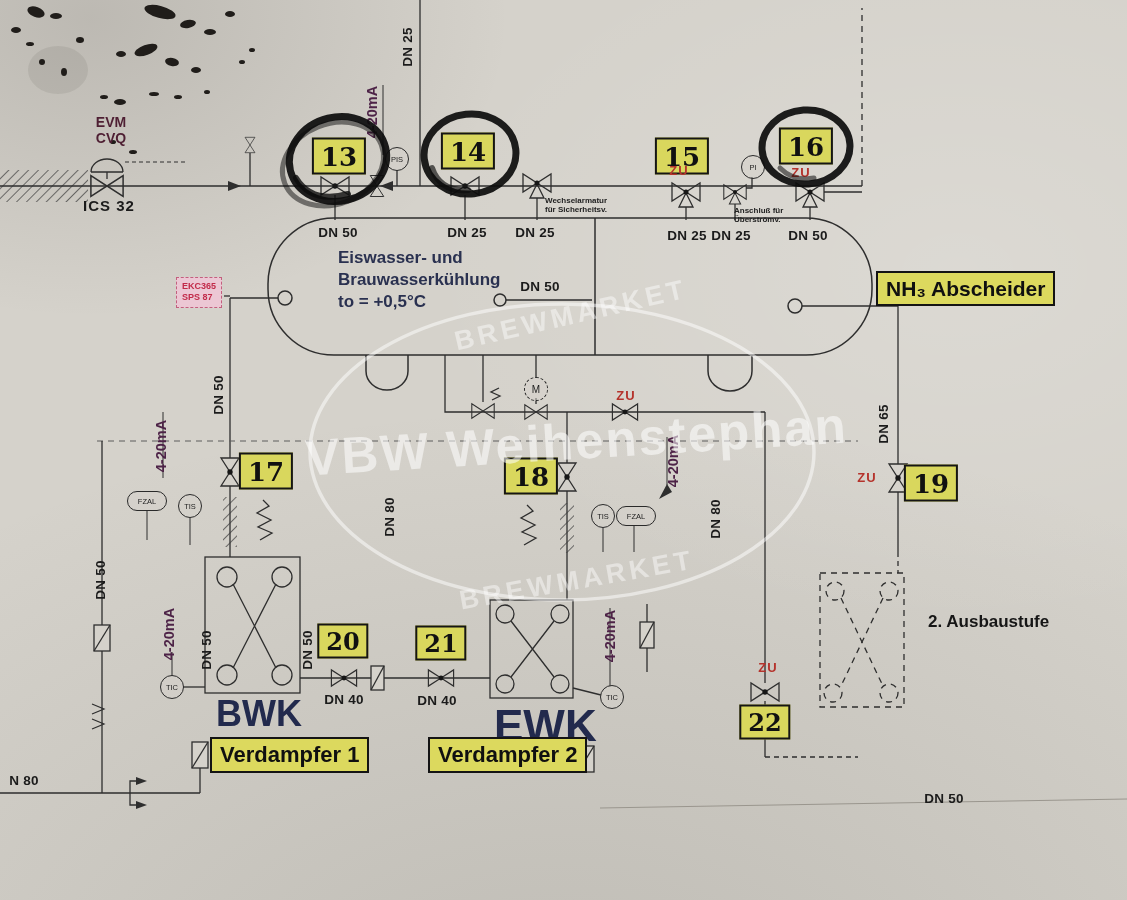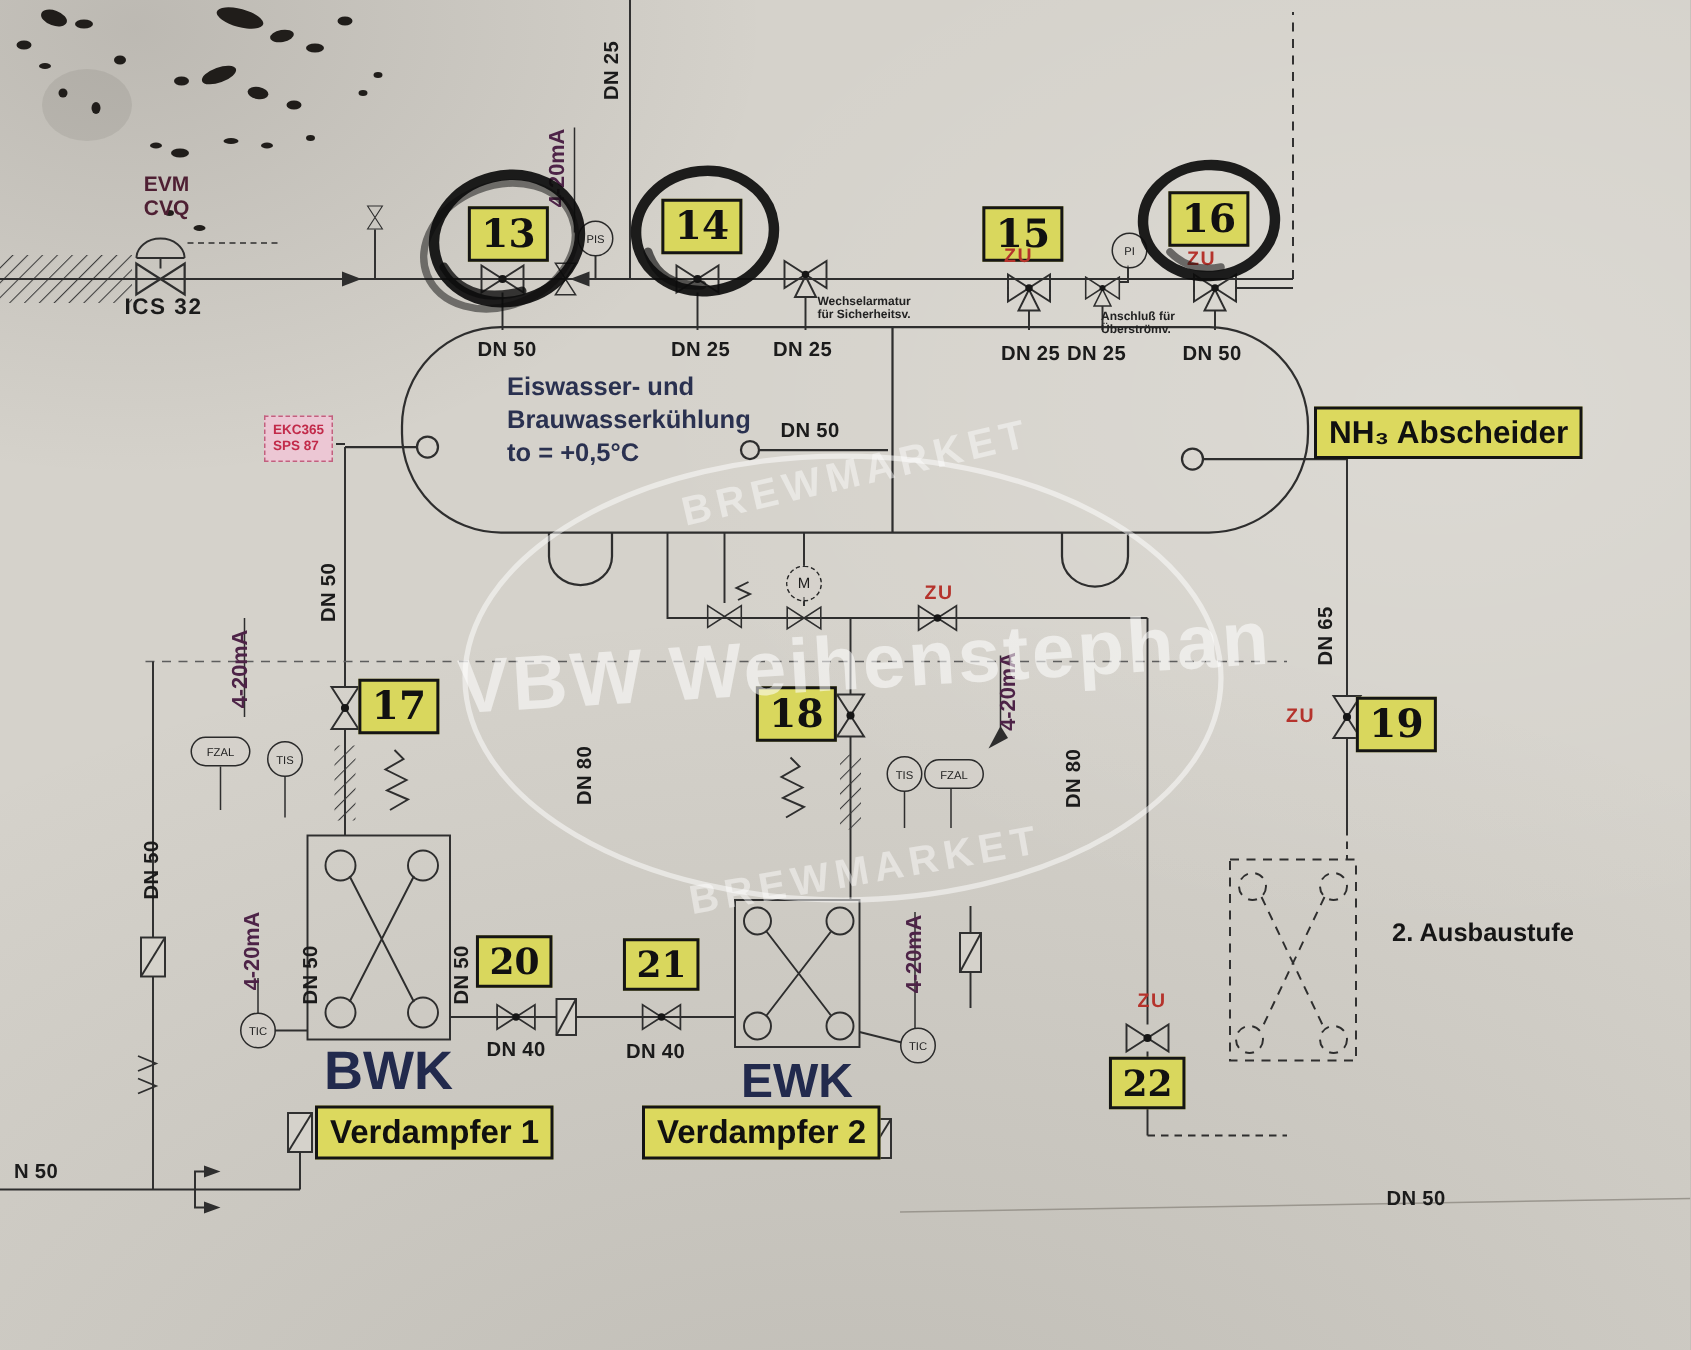--- a/index.html
+++ b/index.html
@@ -304,36 +304,36 @@
 
   <div class="lbl dn vert" style="left:101px;top:580px">DN 50</div>
   <div class="lbl sig vert" style="left:169px;top:634px">4-20mA</div>
   <div class="lbl dn vert" style="left:207px;top:650px">DN 50</div>
   <div class="lbl dn vert" style="left:308px;top:650px">DN 50</div>
   <div class="inst" style="left:172px;top:687px">TIC</div>
   <div class="inst" style="left:612px;top:697px">TIC</div>
   <div class="lbl sig vert" style="left:610px;top:636px">4-20mA</div>
 
   <div class="big-hx" style="left:216px;top:696px;font-size:36px">BWK</div>
-  <div class="big-hx" style="left:494px;top:704px;font-size:32px">EWK</div>
+  <div class="big-hx" style="left:494px;top:704px;font-size:44px">EWK</div>
 
   <div class="tag" style="left:343px;top:641px;font-size:24px">20</div>
   <div class="lbl dn" style="left:344px;top:700px">DN 40</div>
   <div class="tag" style="left:441px;top:643px;font-size:24px">21</div>
   <div class="lbl dn" style="left:437px;top:701px">DN 40</div>
 
   <div class="ylabel" style="left:210px;top:737px;font-size:22px">Verdampfer 1</div>
   <div class="ylabel" style="left:428px;top:737px;font-size:22px">Verdampfer 2</div>
 
   <div class="lbl zu" style="left:768px;top:667px">ZU</div>
   <div class="tag" style="left:765px;top:722px;font-size:24px">22</div>
   <div class="note" style="left:928px;top:612px">2. Ausbaustufe</div>
 
   <div class="lbl dn" style="left:944px;top:799px">DN 50</div>
-  <div class="lbl dn" style="left:24px;top:781px">N 50</div>
+  <div class="lbl dn" style="left:24px;top:781px">N 80</div>
 
   <div class="wm" style="left:452px;top:300px;font-size:27px;letter-spacing:4px;transform:rotate(-13deg);color:rgba(255,255,255,.45)">BREWMARKET</div>
   <div class="wm" style="left:305px;top:412px;font-size:51px;letter-spacing:2px;transform:rotate(-3.5deg)">VBW Weihenstephan</div>
   <div class="wm" style="left:458px;top:565px;font-size:27px;letter-spacing:4px;transform:rotate(-10deg);color:rgba(255,255,255,.45)">BREWMARKET</div>
 
   <svg class="over" width="1127" height="900" viewBox="0 0 1127 900">
     <ellipse cx="562" cy="452" rx="252" ry="148" stroke="rgba(255,255,255,.5)" stroke-width="3.5" fill="none"></ellipse>
     <g stroke="#0c0c0c" fill="none" stroke-linecap="round">
       <ellipse cx="338" cy="159" rx="49" ry="42" stroke-width="7" opacity=".92" transform="rotate(-14 338 159)"></ellipse>
       <ellipse cx="333" cy="164" rx="52" ry="40" stroke-width="5" opacity=".5" transform="rotate(-22 333 164)"></ellipse>

